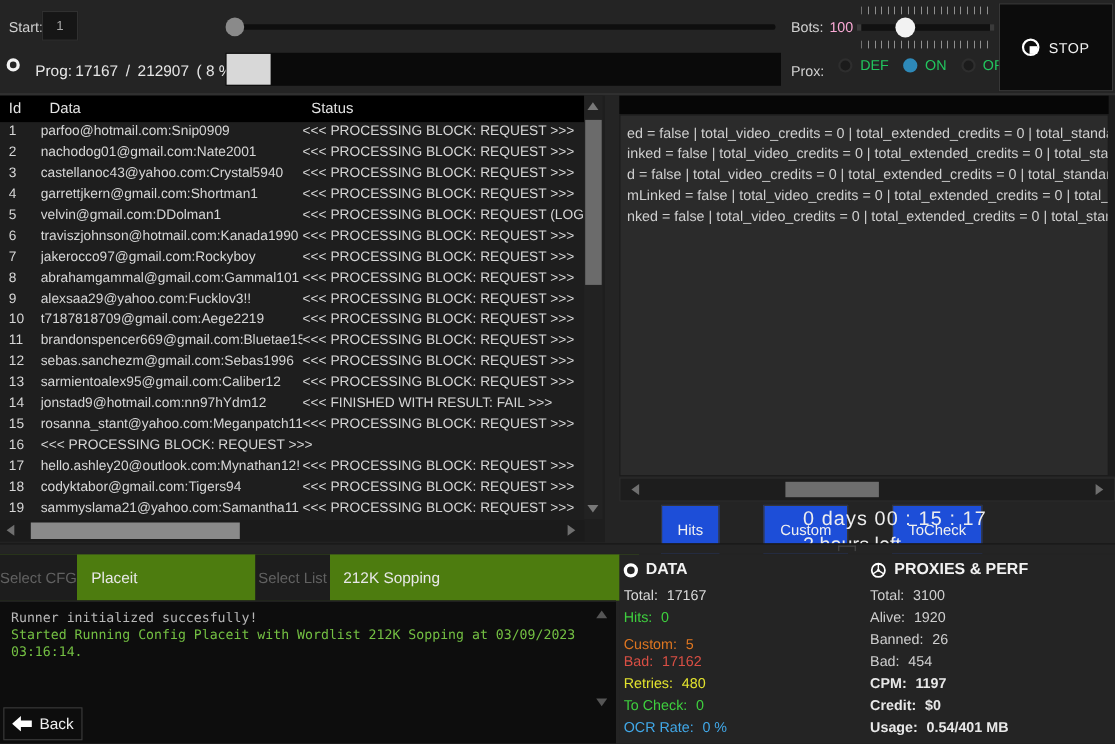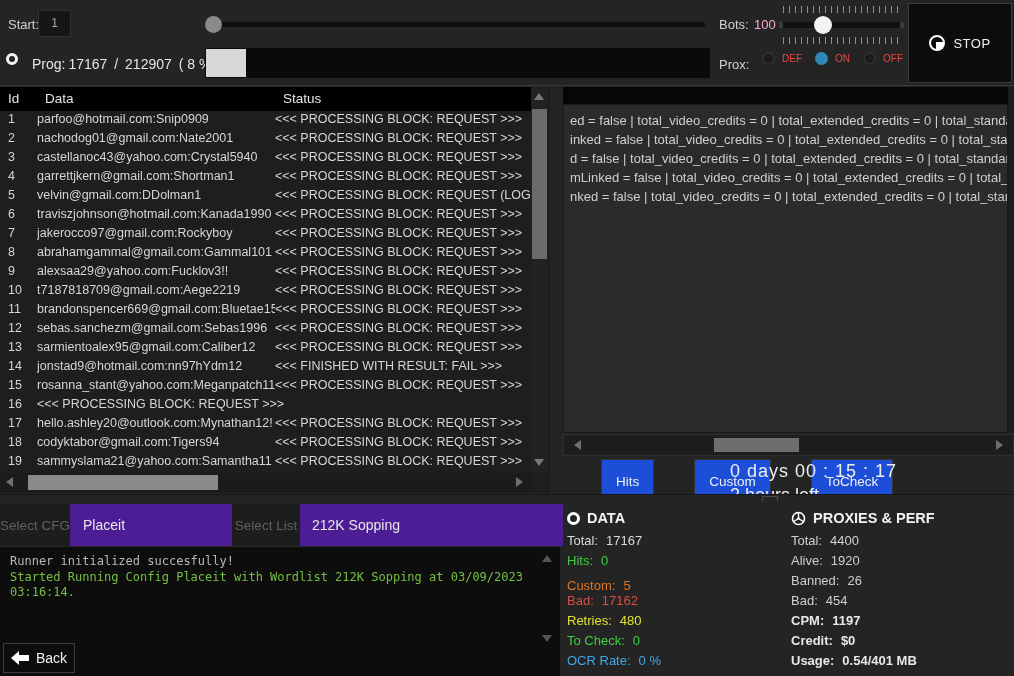--- a/index.html
+++ b/index.html
@@ -23,21 +23,21 @@
   .bots-slider { position:absolute; left:779px; top:6px; width:125px; height:38px; }
   .bots-slider .ticks { position:absolute; left:4px; width:117px; height:7px;
      background:repeating-linear-gradient(to right,#8f8f8f 0 1px,transparent 1px 6px); }
   .bots-slider .ticks.top { top:0; } .bots-slider .ticks.bottom { bottom:0; }
   .bots-slider .track { position:absolute; left:0; top:16px; width:100%; height:6px; background:#111; border-left:4px solid #3b3b3b; border-right:4px solid #3b3b3b; }
   .bots-slider .handle { position:absolute; left:28%; top:10px; width:18px; height:18px; border-radius:50%; background:#f2f2f2; }
   .prox-label { position:absolute; left:719px; top:57px; font-size:13px; color:#d0d0d0; }
   #prox-group { position:absolute; left:762px; top:52px; display:flex; align-items:center; gap:7px; }
   .radio-dot { width:13px; height:13px; border-radius:50%; background:#1b1b1b; border:2px solid #2e2e2e; }
   .radio-dot.sel { background:#2e89b8; border-color:#2e89b8; }
-  .radio-label { font-size:10px; color:#ef4444; margin-right:6px; }
+  .radio-label { font-size:13px; color:#22c55e; margin-right:6px; }
   .stop-btn { position:absolute; left:908px; top:3px; width:104px; height:80px; background:#0c0c0c; border:1px solid #3c3c3c; display:flex; align-items:center; justify-content:center; gap:8px; cursor:pointer; }
   .stop-icon { width:16px; height:16px; border:2px solid #fff; border-radius:50%; position:relative; }
   .stop-icon::after { content:""; position:absolute; left:4.5px; top:4.5px; width:7px; height:7px; background:#fff; }
   .stop-label { color:#f0f0f0; font-size:13px; letter-spacing:0.5px; }
 
   
   #grid { position:absolute; left:0; top:87px; width:550px; height:406px; background:#1e1e1e; }
   .grid-header { position:absolute; left:0; top:0; width:531px; height:24px; background:#000; font-size:13.5px; color:#e4e4e4; }
   .grid-header .h-id { position:absolute; left:8px; top:4px; }
   .grid-header .h-data { position:absolute; left:45px; top:4px; }
@@ -75,21 +75,21 @@
   .tab-btn { height:44px; background:#1d4ed8; border:1px solid #353535; color:#f0f0f0; font-size:13.5px; display:flex; align-items:center; justify-content:center; padding:0 14px; margin-right:2px; cursor:pointer;margin-left:38px; }
   #timer { position:absolute; left:730px; top:461px; font-size:18px; color:#eee; }
   #timer .elapsed { display:block; letter-spacing:1px; }
   #timer .remaining { display:block; margin-top:3px; }
 
   
   #splitter { position:absolute; left:0; top:494px; width:1014px; height:9px; background:#242424; border-top:1px solid #161616; }
   #splitter .grip { position:absolute; left:762px; top:1px; width:16px; height:5px; border:1px solid #4a4a4a; border-bottom:none; }
 
   
-  #cfg-row { position:absolute; left:0; top:504px; width:581px; height:42px; background:#4c1d95; }
+  #cfg-row { position:absolute; left:0; top:504px; width:581px; height:42px; background:#4d7c0f; }
   .sel-btn { position:absolute; top:0; height:42px; background:#1d1d1d; color:#616161; font-size:13.5px; display:flex; align-items:center; justify-content:center; }
   #sel-cfg { left:0; width:70px; }
   #sel-list { left:232px; width:68px; }
   .sel-val { position:absolute; top:0; height:42px; color:#e8e8e8; font-size:14px; display:flex; align-items:center; }
   #cfg-val { left:83px; }
   #list-val { left:312px; }
   #runner-log { position:absolute; left:0; top:546px; width:560px; height:130px; background:#0d0d0d; border-top:1px solid #2a2a2a; padding:7px 10px; font-family:"DejaVu Sans Mono", monospace; font-size:12px; line-height:15.5px; }
   #runner-log .scroll-up { position:absolute; right:8px; top:8px; width:0; height:0; border-left:5px solid transparent; border-right:5px solid transparent; border-bottom:7px solid #555; }
   #runner-log .scroll-down { position:absolute; right:8px; top:88px; width:0; height:0; border-left:5px solid transparent; border-right:5px solid transparent; border-top:7px solid #555; }
   .back-btn { position:absolute; left:3px; top:643px; width:72px; height:30px; background:#0d0d0d; border:1px solid #3c3c3c; display:flex; align-items:center; justify-content:center; gap:7px; cursor:pointer; }
@@ -369,21 +369,21 @@
           <line x1="7.5" y1="7.5" x2="7.5" y2="1.5" stroke="#fff" stroke-width="1.3"></line>
           <line x1="7.5" y1="7.5" x2="2.4" y2="10.8" stroke="#fff" stroke-width="1.3"></line>
           <line x1="7.5" y1="7.5" x2="12.6" y2="10.8" stroke="#fff" stroke-width="1.3"></line>
         </svg>
       </span>
       <span>PROXIES &amp; PERF</span>
     </div>
     <div class="stat-body">
         <div class="stat-row" style="color: rgb(207, 207, 207);">
           <span class="stat-label">Total:</span>
-          <span class="stat-value">4400</span>
+          <span class="stat-value">3100</span>
         </div>
         <div class="stat-row" style="color: rgb(207, 207, 207);">
           <span class="stat-label">Alive:</span>
           <span class="stat-value">1920</span>
         </div>
         <div class="stat-row" style="color: rgb(207, 207, 207);">
           <span class="stat-label">Banned:</span>
           <span class="stat-value">26</span>
         </div>
         <div class="stat-row" style="color: rgb(207, 207, 207);">

